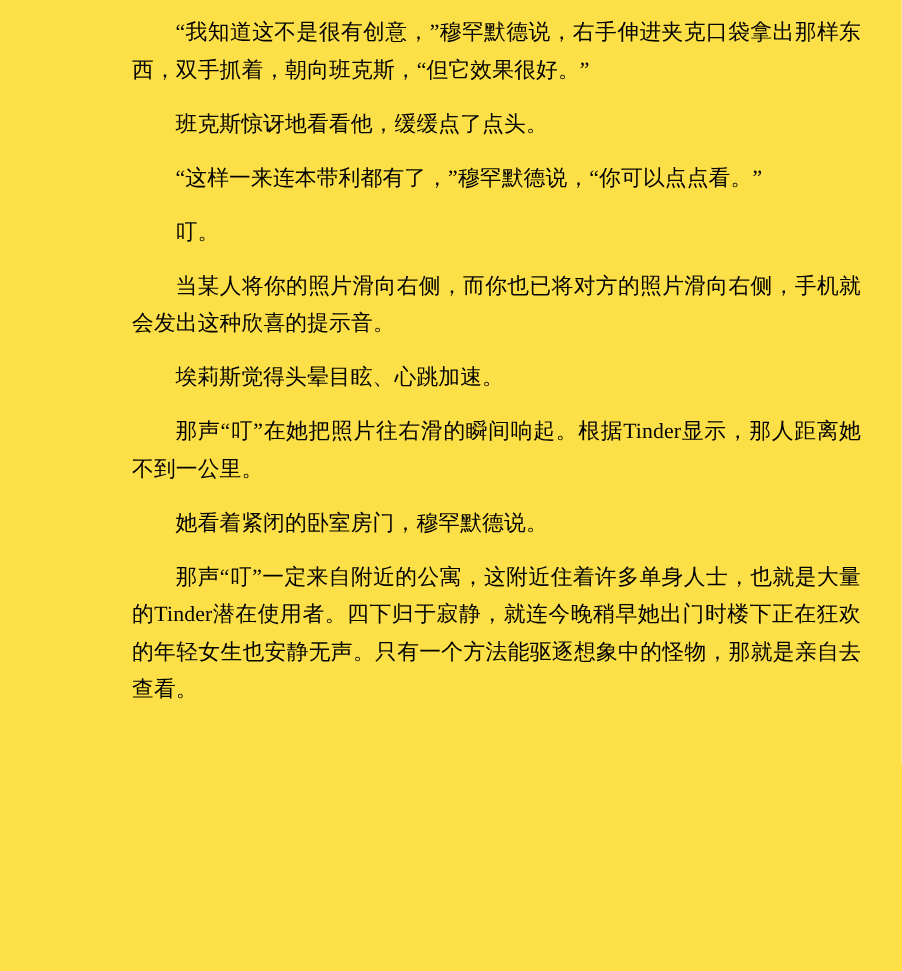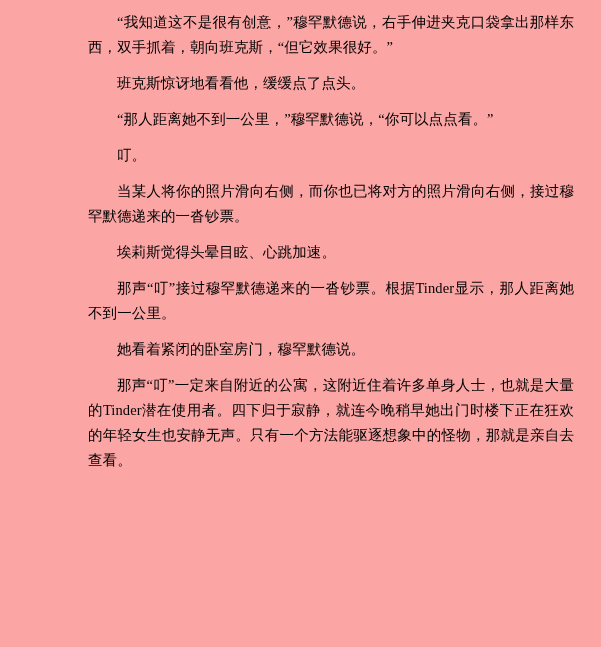--- a/index.html
+++ b/index.html
@@ -12,39 +12,39 @@
     height: 647px;
     overflow: hidden;
     font-family: "Liberation Serif", "DejaVu Serif", serif;
     color: #000000;
   }
   #page {
     box-sizing: border-box;
     width: 601px;
     height: 647px;
     padding: 10px 27px 0 88px;
-    background: #fca5a5;
+    background: #fde047;
   }
   .para {
     margin: 0 0 11px 0;
     font-size: 14.5px;
     line-height: 25px;
     text-align: justify;
     text-indent: 2em;
     letter-spacing: 0.1px;
     word-break: break-all;
   }
 </style>
 </head>
 <body>
 
 <div id="page">
   <p class="para">“我知道这不是很有创意，”穆罕默德说，右手伸进夹克口袋拿出那样东西，双手抓着，朝向班克斯，“但它效果很好。”</p>
   <p class="para">班克斯惊讶地看看他，缓缓点了点头。</p>
-  <p class="para">“那人距离她不到一公里，”穆罕默德说，“你可以点点看。”</p>
+  <p class="para">“这样一来连本带利都有了，”穆罕默德说，“你可以点点看。”</p>
   <p class="para">叮。</p>
-  <p class="para">当某人将你的照片滑向右侧，而你也已将对方的照片滑向右侧，接过穆罕默德递来的一沓钞票。</p>
+  <p class="para">当某人将你的照片滑向右侧，而你也已将对方的照片滑向右侧，手机就会发出这种欣喜的提示音。</p>
   <p class="para">埃莉斯觉得头晕目眩、心跳加速。</p>
-  <p class="para">那声“叮”接过穆罕默德递来的一沓钞票。根据Tinder显示，那人距离她不到一公里。</p>
+  <p class="para">那声“叮”在她把照片往右滑的瞬间响起。根据Tinder显示，那人距离她不到一公里。</p>
   <p class="para">她看着紧闭的卧室房门，穆罕默德说。</p>
   <p class="para">那声“叮”一定来自附近的公寓，这附近住着许多单身人士，也就是大量的Tinder潜在使用者。四下归于寂静，就连今晚稍早她出门时楼下正在狂欢的年轻女生也安静无声。只有一个方法能驱逐想象中的怪物，那就是亲自去查看。</p>
 
 </div>
 
 </body></html>

